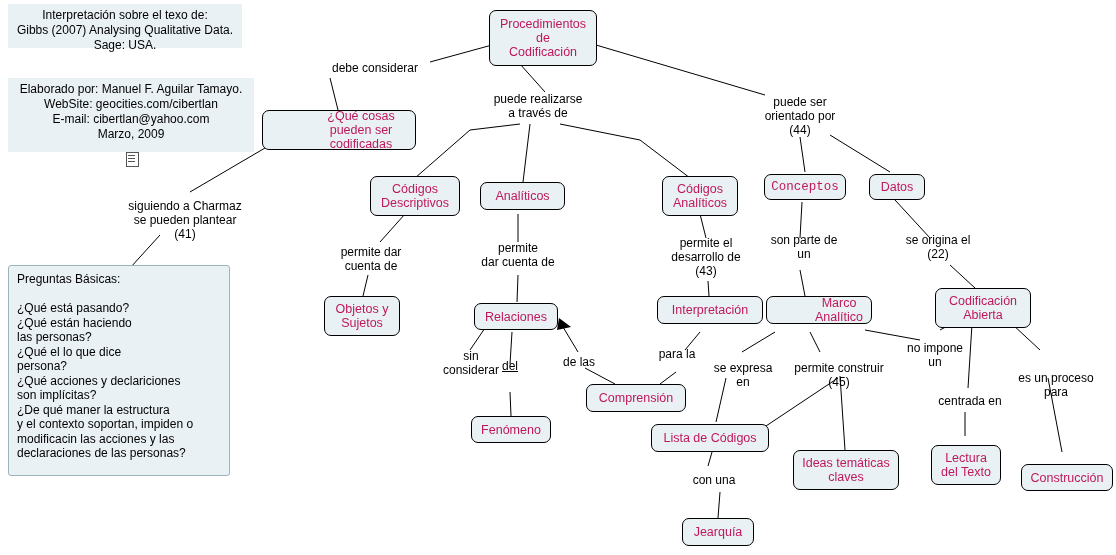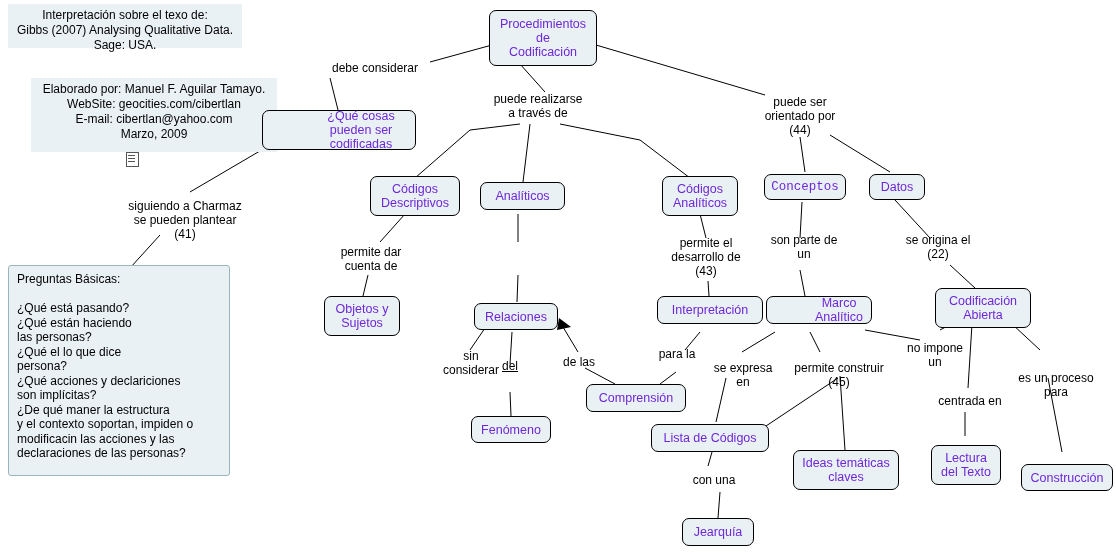--- a/index.html
+++ b/index.html
@@ -28,21 +28,21 @@
     box-sizing: border-box;
     background: #eaf1f4;
     border: 1px solid #000000;
     border-radius: 7px;
     display: flex;
     align-items: center;
     justify-content: center;
     text-align: center;
     font-size: 12.5px;
     line-height: 14px;
-    color: #6d28d9;
+    color: #be185d;
     white-space: pre-line;
     padding: 2px 4px;
   }
   .note {
     position: absolute;
     box-sizing: border-box;
     background: #eaf1f4;
     border: 1px solid #9bb3bd;
     border-radius: 3px;
     font-size: 12px;
@@ -162,21 +162,21 @@
     <g fill="#000000">
       <polygon points="479,319 494,315 486,327"></polygon>
       <polygon points="559,318 571,327 557,330"></polygon>
     </g>
   </svg>
 
   <div class="note-plain" style="left:8px; top:4px; width:234px; height:44px;">Interpretación sobre el texo de:
 Gibbs (2007) Analysing Qualitative Data.
 Sage: USA.</div>
 
-  <div class="note-plain" style="left:8px; top:78px; width:246px; height:74px;margin-left:23px;">Elaborado por: Manuel F. Aguilar Tamayo.
+  <div class="note-plain" style="left:8px; top:78px; width:246px; height:74px;">Elaborado por: Manuel F. Aguilar Tamayo.
 WebSite: geocities.com/cibertlan
 E-mail: cibertlan@yahoo.com
 Marzo, 2009</div>
 
   <div class="icon-box" style="left:126px; top:152px;"></div>
 
   <div class="note" style="left:8px; top:265px; width:222px; height:211px;">Preguntas Básicas:
 
 ¿Qué está pasando?
 ¿Qué están haciendo
@@ -246,20 +246,22 @@
 orientado por
 (44)</div>
 
   <div class="label" style="left:110px; top:199px; width:150px;">siguiendo a Charmaz
 se pueden plantear
 (41)</div>
 
   <div class="label" style="left:326px; top:245px; width:90px;">permite dar
 cuenta de</div>
 
+  <div class="label" style="left:466px; top:241px; width:104px;">permite
+dar cuenta de</div>
 
   <div class="label" style="left:663px; top:236px; width:86px;">permite el
 desarrollo de
 (43)</div>
 
   <div class="label" style="left:762px; top:233px; width:84px;">son parte de
 un</div>
 
   <div class="label" style="left:893px; top:233px; width:90px;">se origina el
 (22)</div>

